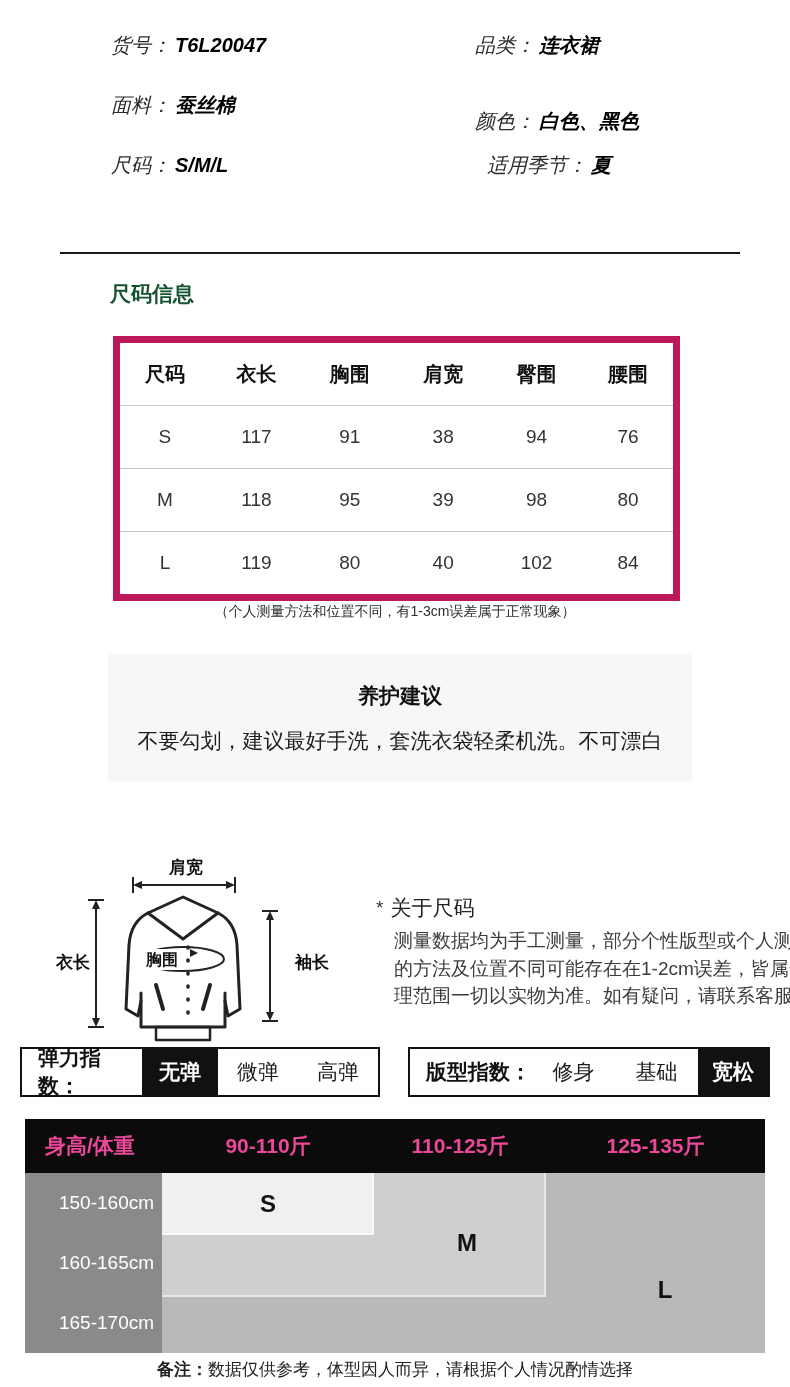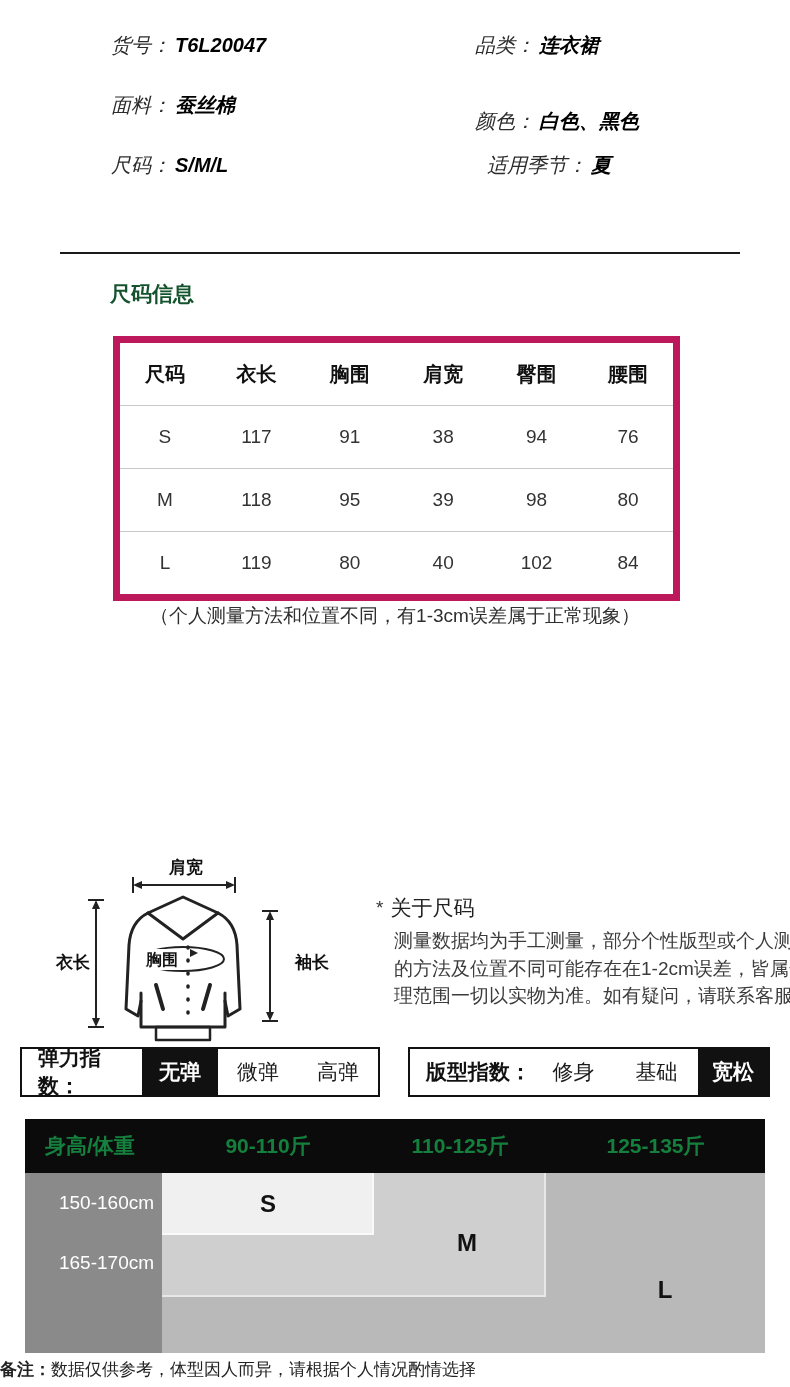--- a/index.html
+++ b/index.html
@@ -13,21 +13,21 @@
   .info-item .val{color:#000;font-weight:700;margin-left:4px;}
   
   .divider{position:absolute;left:60px;top:252px;width:680px;height:2px;background:#1a1a1a;}
   .sec-heading{position:absolute;left:110px;top:280px;font-size:21px;font-weight:700;color:#14532d;}
   
   .size-table{position:absolute;left:113px;top:336px;width:567px;border-collapse:collapse;table-layout:fixed;}
   .size-table td{height:60px;text-align:center;vertical-align:middle;font-size:19px;color:#333;
     border-top:1px solid #c9c9c9;}
   .size-table tr:first-child td{border-top:none;font-weight:700;font-size:20px;color:#111;}
   .size-table{border:7px solid #be185d;}
-  .center-note{position:absolute;left:0;top:603px;width:790px;text-align:center;font-size:19px;color:#2e2e2e;}
+  .center-note{position:absolute;left:0;top:603px;width:790px;text-align:center;font-size:14px;color:#2e2e2e;}
   
   .care-box{position:absolute;left:108px;top:654px;width:584px;height:128px;background:#f7f7f7;
     display:flex;flex-direction:column;align-items:center;justify-content:center;gap:17px;}
   .care-title{font-size:21px;font-weight:700;color:#111;}
   .care-body{font-size:21px;color:#1d1d1d;white-space:nowrap;}
   
   .diagram{position:absolute;left:40px;top:853px;}
   
   .about-title-row{position:absolute;left:376px;top:894px;display:flex;align-items:flex-start;}
   .about-marker{font-size:19px;color:#333;margin-right:7px;margin-top:3px;}
@@ -39,35 +39,35 @@
   .index-bar .opt{display:flex;align-items:center;justify-content:center;font-size:21px;color:#1b1b1b;flex:1;}
   .index-bar .chip{display:flex;align-items:center;justify-content:center;background:#111;color:#fff;font-weight:700;font-size:21px;}
   .bar-elastic{left:20px;width:360px;}
   .bar-elastic .bar-label{width:104px;}
   .bar-elastic .chip{width:76px;flex:none;}
   .bar-fit{left:408px;width:362px;}
   .bar-fit .bar-label{width:106px;}
   .bar-fit .chip{width:70px;flex:none;}
   
   .hw-chart{position:absolute;left:25px;top:1119px;width:740px;}
-  .hw-header{display:grid;grid-template-columns:137px 212px 172px 219px;height:54px;background:#0b0b0b;color:#15803d;}
+  .hw-header{display:grid;grid-template-columns:137px 212px 172px 219px;height:54px;background:#0b0b0b;color:#ec4899;}
   .hw-header .cell{display:flex;align-items:center;justify-content:center;font-size:21px;font-weight:bold;}
   .hw-header .corner{justify-content:flex-start;padding-left:20px;font-weight:700;}
   .hw-body{position:relative;height:180px;}
   .hw-rowlabels{position:absolute;left:0;top:0;width:163px;height:180px;background:#8a8a8a;}
   .hw-rowlabels div{height:60px;display:flex;align-items:center;justify-content:center;color:#fff;font-size:19px;}
   .blk{position:absolute;box-sizing:border-box;}
   .blk-l{left:137px;top:0;width:603px;height:180px;background:#b9b9b9;}
   .blk-m{left:137px;top:0;width:384px;height:124px;background:#cfcfcf;border-right:2px solid rgba(255,255,255,.5);border-bottom:2px solid rgba(255,255,255,.5);}
   .blk-s{left:137px;top:0;width:212px;height:62px;background:#f0f0f0;border-right:2px solid rgba(255,255,255,.6);border-bottom:2px solid rgba(255,255,255,.6);}
   .blk-label{position:absolute;transform:translate(-50%,-50%);font-size:24px;font-weight:700;color:#111;}
   .lab-s{left:243px;top:31px;}
   .lab-m{left:442px;top:70px;}
   .lab-l{left:640px;top:117px;}
-  .footer-note{position:absolute;left:0;top:1358px;width:790px;font-size:17px;color:#222;}
+  .footer-note{position:absolute;left:0;top:1358px;width:790px;text-align:center;font-size:17px;color:#222;}
   .footer-note .b{font-weight:700;}
 </style>
 </head>
 <body>
 
 <div class="page">
 
   <div class="info-item" style="left:111px;top:32px;">
     <span class="lbl">货号：</span><span class="val">T6L20047</span>
   </div>
@@ -123,20 +123,24 @@
       <td>80</td>
       <td>40</td>
       <td>102</td>
       <td>84</td>
     </tr>
   </tbody>
     </table>
 
   <div class="center-note">（个人测量方法和位置不同，有1-3cm误差属于正常现象）</div>
 
+  <div class="care-box">
+    <div class="care-title">养护建议</div>
+    <div class="care-body">不要勾划，建议最好手洗，套洗衣袋轻柔机洗。不可漂白</div>
+  </div>
 
   <svg class="diagram" width="320" height="192" viewBox="0 0 320 192">
     <g stroke="#222" stroke-width="3" fill="none" stroke-linejoin="round" stroke-linecap="round">
 
       <path d="M108,60 L143,44 L178,60"></path>
       <path d="M108,60 L143,86 L178,60"></path>
 
       <path d="M108,60 C96,66 90,78 89,92 L86,156 L98,163 L101,148"></path>
       <path d="M178,60 C190,66 196,78 197,92 L200,156 L188,163 L185,148"></path>
       <path d="M101,140 L101,174 L185,174 L185,140"></path>
@@ -206,20 +210,21 @@
   <div class="hw-chart">
     <div class="hw-header">
       <div class="cell corner">身高/体重</div>
       <div class="cell">90-110斤</div>
       <div class="cell">110-125斤</div>
       <div class="cell">125-135斤</div>
     </div>
     <div class="hw-body">
       <div class="hw-rowlabels">
         <div>150-160cm</div>
+        <div>160-165cm</div>
         <div>165-170cm</div>
       </div>
       <div class="blk blk-l"></div>
       <div class="blk blk-m"></div>
       <div class="blk blk-s"></div>
       <span class="blk-label lab-s">S</span>
       <span class="blk-label lab-m">M</span>
       <span class="blk-label lab-l">L</span>
     </div>
   </div>

